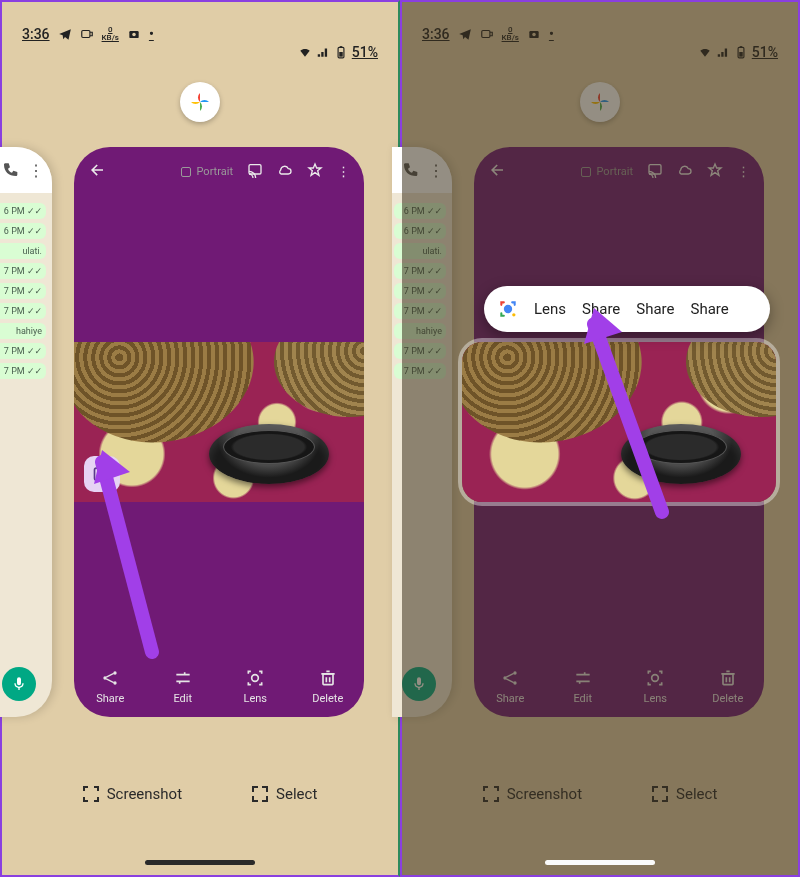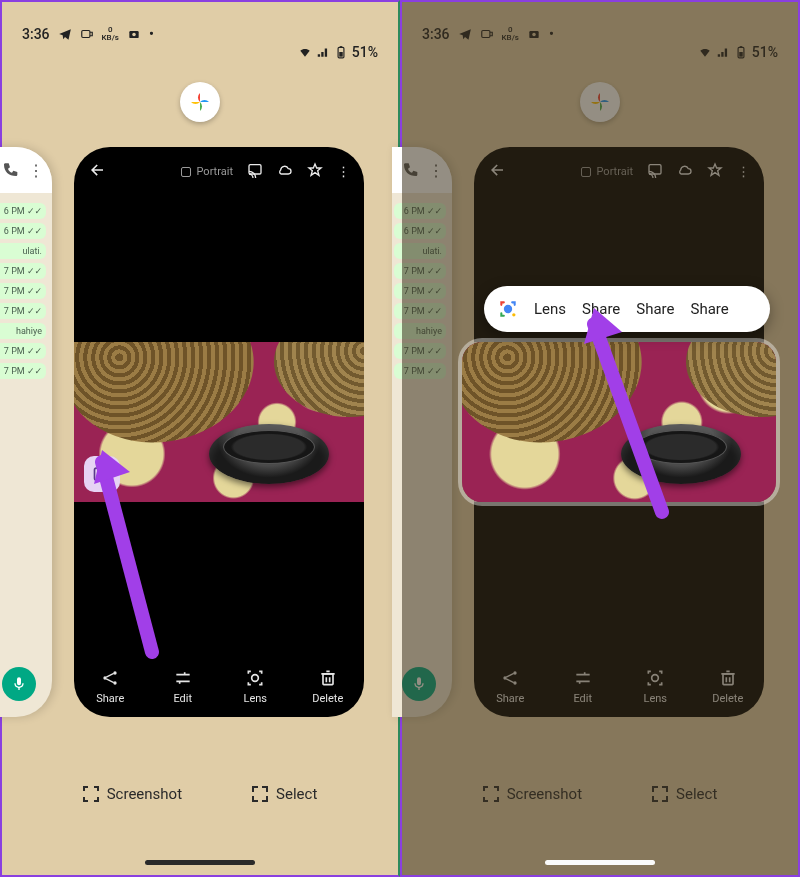--- a/index.html
+++ b/index.html
@@ -31,20 +31,21 @@
 
   
   .statusbar {
     display:flex;
     justify-content: space-between;
     align-items: center;
     padding: 6px 20px 0 20px;
     font-size: 14px;
     font-weight: 500;
     color:#222;
+    text-decoration:underline;
   }
   .status-left { display:flex; gap:8px; align-items:center;}
   .status-right { display:flex; gap:4px; align-items:center;margin-top:36px;}
   .sicon { width:14px; height:14px; display:inline-flex; align-items:center; justify-content:center;}
   .netspeed { font-size:8px; text-align:center; line-height:8px;}
   .dot::after{content:"•"; font-size:14px;}
 
   
   .app-pill {
     position:absolute;
@@ -60,21 +61,21 @@
     box-shadow: 0 2px 5px rgba(0,0,0,.25);
   }
 
   
   .card-photos {
     position:absolute;
     top: 145px;
     left: 72px;
     width: 290px;
     height: 570px;
-    background:#000000;
+    background:#701a75;
     border-radius: 36px;
     overflow:hidden;
   }
   .card-topbar{
     display:flex;
     align-items:center;
     justify-content:space-between;
     padding: 14px 14px 8px 14px;
     color:#eaeaea;
     font-size:13px;

